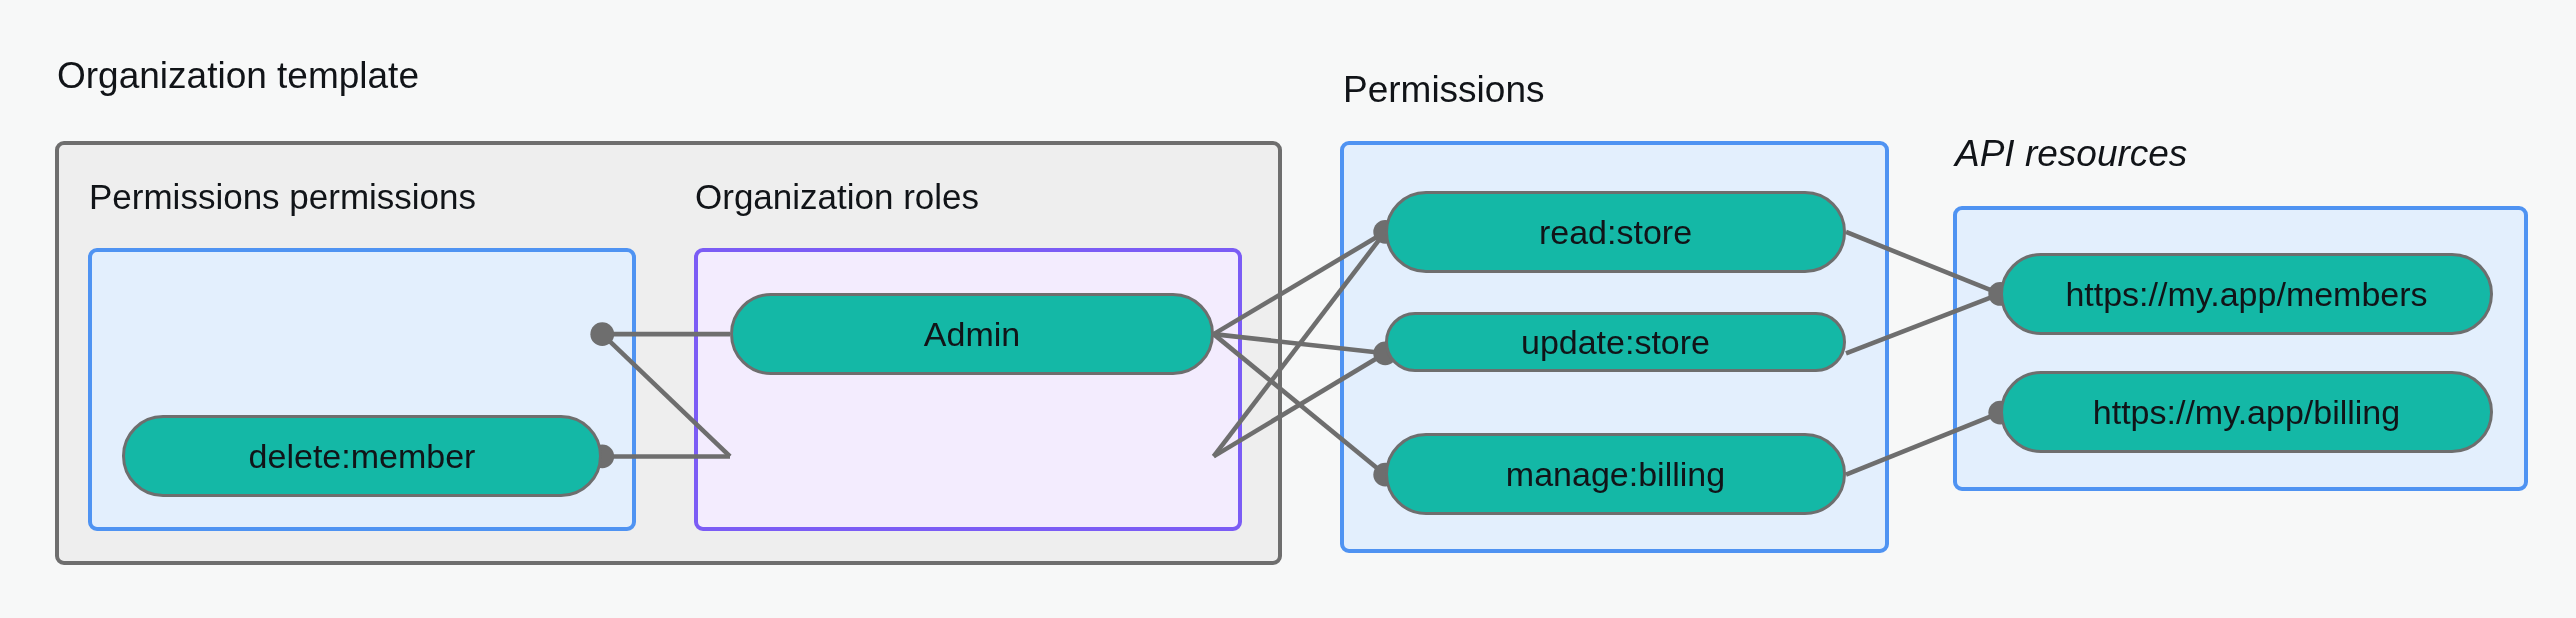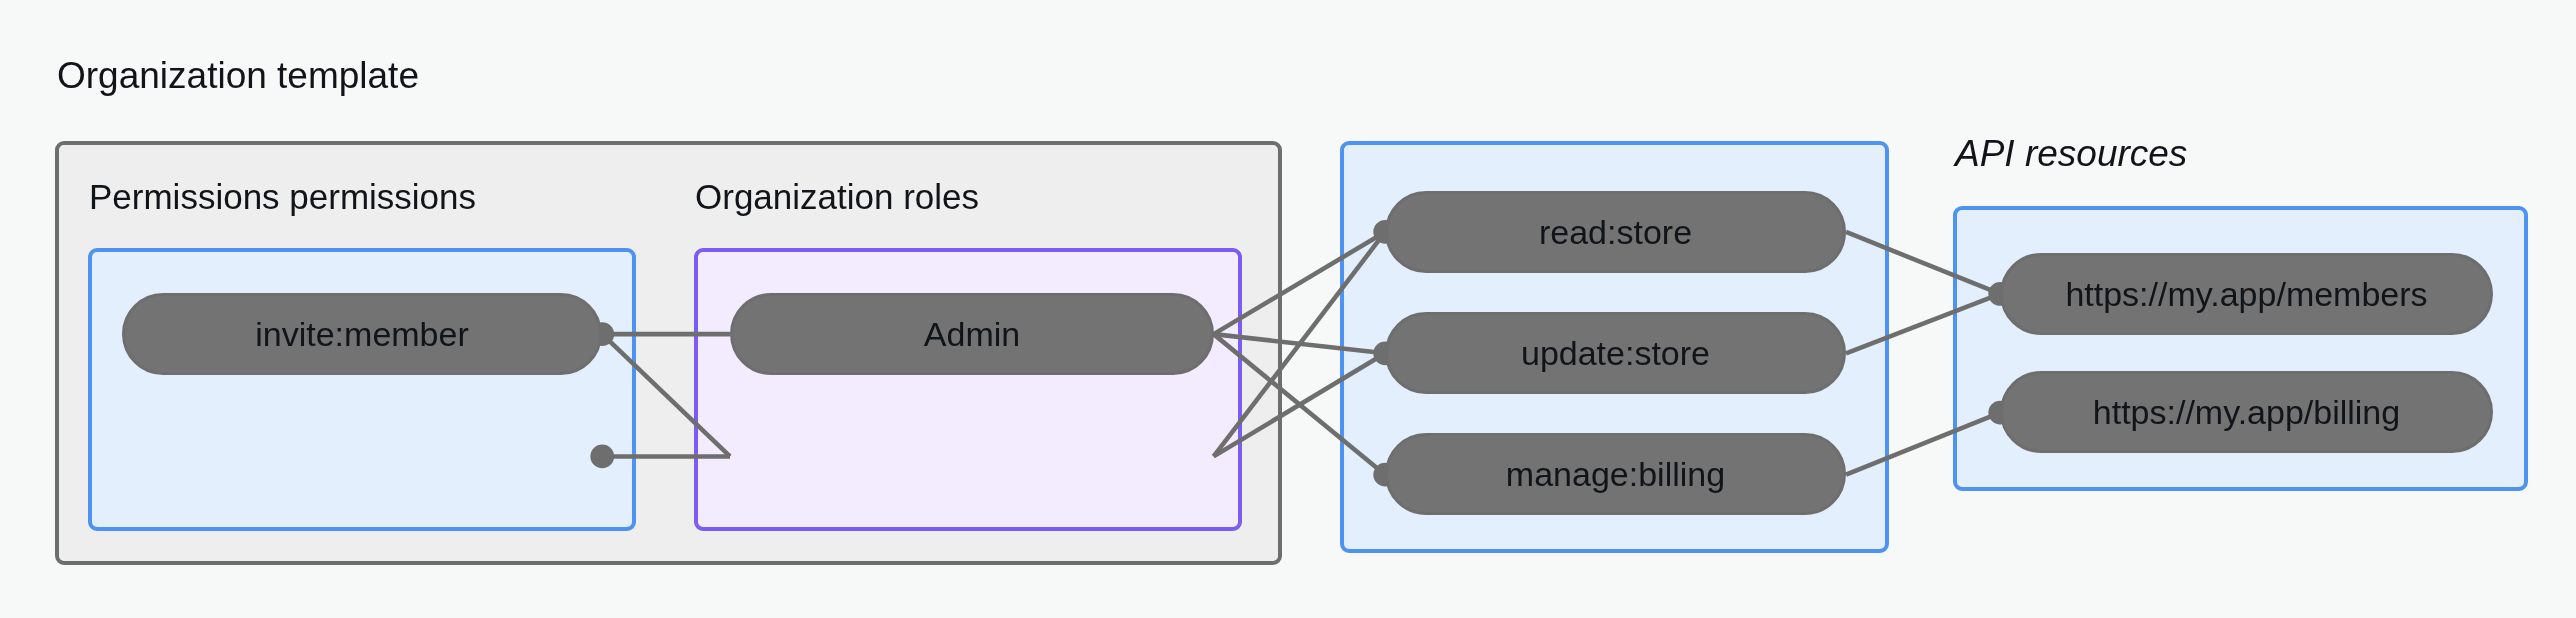--- a/index.html
+++ b/index.html
@@ -63,39 +63,40 @@
     font-size: 35px;
     line-height: 1;
     color: #111418;
     white-space: nowrap;
     z-index: 6;
   }
   
   .pill {
     position: absolute;
     box-sizing: border-box;
-    background: #737373;
+    background: #14b8a6;
     border: 3.7px solid #6e6e6e;
     border-radius: 912px;
     display: flex;
     align-items: center;
     justify-content: center;
     font-size: 34px;
     color: #111418;
     white-space: nowrap;
     z-index: 10;
   }
 </style>
 </head>
 <body>
 
 <div id="stage">
 
   <div class="group-title" style="left:57px; top:57px;">Organization template</div>
 
+  <div class="group-title" style="left:1343px; top:71px;">Permissions</div>
 
   <div class="group-title" style="left:1955px; top:135px;font-style:italic;">API resources</div>
 
   <div class="box box-outer-gray" style="left:55px; top:141px; width:1227px; height:424px;"></div>
 
   <div class="section-label" style="left:89px; top:179px;">Permissions permissions</div>
 
   <div class="section-label" style="left:695px; top:179px;">Organization roles</div>
 
   <div class="box box-blue" style="left:88px; top:248px; width:548px; height:283px;"></div>
@@ -133,29 +134,29 @@
       <circle cx="660" cy="366" r="13"></circle>
       <circle cx="660" cy="500" r="13"></circle>
       <circle cx="1518" cy="254" r="13"></circle>
       <circle cx="1518" cy="387" r="13"></circle>
       <circle cx="1518" cy="520" r="13"></circle>
       <circle cx="2192" cy="322" r="13"></circle>
       <circle cx="2192" cy="452" r="13"></circle>
     </g>
   </svg>
 
-  <div class="pill" style="left:122px; top:293px; width:480px; height:82px;">invite:member</div>
 
+  <div class="pill" style="left:122px; top:415px; width:480px; height:82px;">delete:member</div>
 
   <div class="pill" style="left:730px; top:293px; width:484px; height:82px;">Admin</div>
 
 
   <div class="pill" style="left:1385px; top:191px; width:461px; height:82px;">read:store</div>
 
-  <div class="pill" style="left:1385px; top:312px; width:461px; height:82px;">update:store</div>
+  <div class="pill" style="left:1385px; top:312px; width:461px; height:60px;">update:store</div>
 
   <div class="pill" style="left:2000px; top:253px; width:493px; height:82px;">https://my.app/members</div>
 
   <div class="pill" style="left:1385px; top:433px; width:461px; height:82px;">manage:billing</div>
 
   <div class="pill" style="left:2000px; top:371px; width:493px; height:82px;">https://my.app/billing</div>
 
 </div>
 
 

